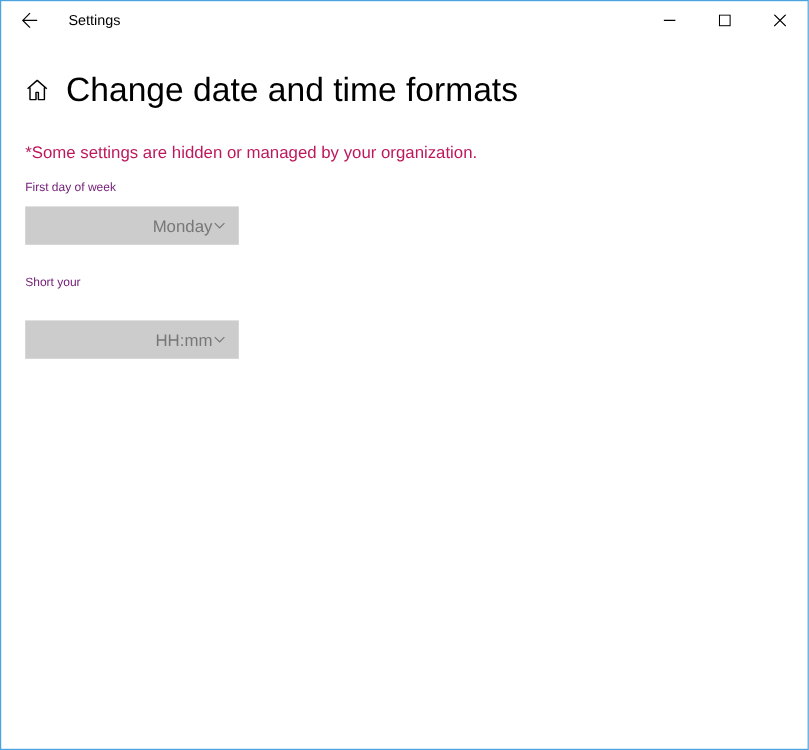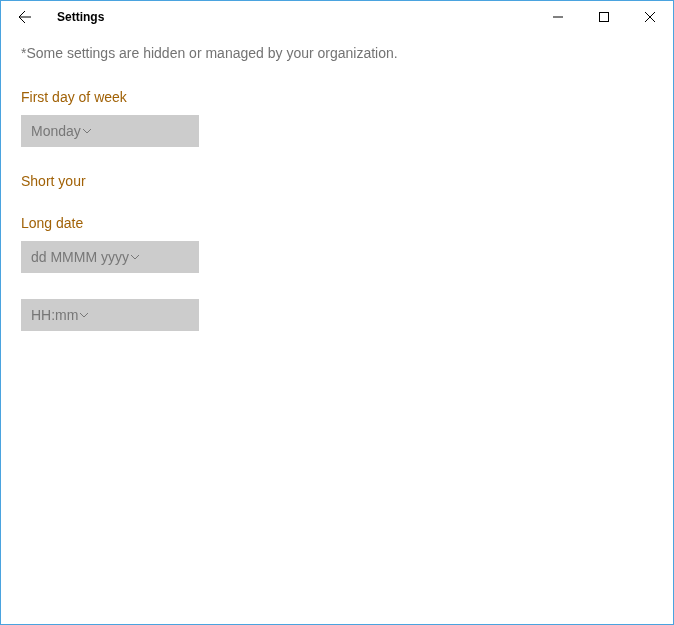--- a/index.html
+++ b/index.html
@@ -13,21 +13,20 @@
       height: 625px;
       background: #ffffff;
       border: 1px solid #4aa3df;
       overflow: hidden;
     }
     .titlebar {
       height: 32px;
       display: flex;
       align-items: center;
       padding-left: 8px;
-      font-weight: bold;
     }
     .back-btn {
       width: 32px;
       height: 32px;
       display: flex;
       align-items: center;
       justify-content: center;
       cursor: pointer;
     }
     .title-text {
@@ -61,39 +60,39 @@
       display: flex;
       align-items: center;
       justify-content: center;
     }
     .page-title {
       font-size: 28px;
       font-weight: 400;
       color: #000;
     }
     .warning {
-      color: #737373;
+      color: #be185d;
       font-size: 14px;
-      margin-bottom: 28px;
+      margin-bottom: 16px;
     }
     .field-group {
       margin-bottom: 26px;
     }
     .field-label {
-      font-size: 14px;
-      color: #a16207;
+      font-size: 10px;
+      color: #701a75;
       margin-bottom: 10px;
     }
     .dropdown {
       width: 178px;
       height: 32px;
       background: #cccccc;
       display: flex;
       align-items: center;
-      justify-content: flex-start;
+      justify-content: flex-end;
       padding: 0 10px;
       cursor: default;
     }
     .dropdown-value {
       font-size: 14px;
       color: #777;
     }
     .chevron {
       display: flex;
       align-items: center;
@@ -122,50 +121,47 @@
     </div>
     <div class="win-ctrl">
       <svg width="10" height="10" viewBox="0 0 10 10">
           <path d="M0 0 L10 10 M10 0 L0 10" stroke="#000" stroke-width="1"></path>
         </svg>
     </div>
   </div>
 </div>
 
 <div class="content">
+  <div class="page-header">
+    <div class="home-icon-wrap">
+      <svg width="20" height="20" viewBox="0 0 20 20">
+          <path d="M2 9 L10 2 L18 9 M4 8 L4 18 L9 18 L9 12 L11 12 L11 18 L16 18 L16 8" stroke="#000" stroke-width="1.2" fill="none" stroke-linejoin="round"></path>
+        </svg>
+    </div>
+    <h1 class="page-title">Change date and time formats</h1>
+  </div>
 
   <div class="warning">*Some settings are hidden or managed by your organization.</div>
 
   <div class="field-group">
     <div class="field-label">First day of week</div>
     <div class="dropdown">
       <span class="dropdown-value">Monday</span>
       <span class="chevron">
           <svg width="12" height="12" viewBox="0 0 12 12">
             <path d="M2 4 L6 8 L10 4" stroke="#777" stroke-width="1" fill="none"></path>
           </svg>
         </span>
     </div>
   </div>
 
   <div class="field-group">
     <div class="field-label">Short your</div>
   </div>
 
-  <div class="field-group">
-    <div class="field-label">Long date</div>
-    <div class="dropdown">
-      <span class="dropdown-value">dd MMMM yyyy</span>
-      <span class="chevron">
-          <svg width="12" height="12" viewBox="0 0 12 12">
-            <path d="M2 4 L6 8 L10 4" stroke="#777" stroke-width="1" fill="none"></path>
-          </svg>
-        </span>
-    </div>
-  </div>
 
   <div class="field-group">
     <div class="dropdown">
       <span class="dropdown-value">HH:mm</span>
       <span class="chevron">
           <svg width="12" height="12" viewBox="0 0 12 12">
             <path d="M2 4 L6 8 L10 4" stroke="#777" stroke-width="1" fill="none"></path>
           </svg>
         </span>
     </div>

